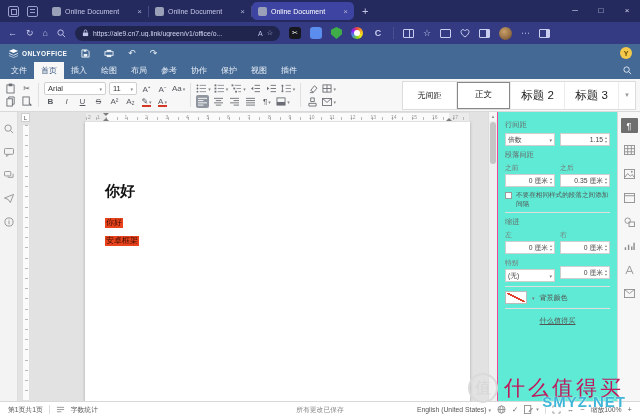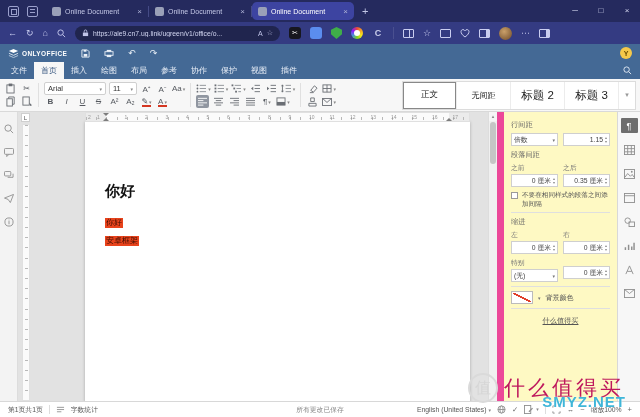--- a/index.html
+++ b/index.html
@@ -91,21 +91,21 @@
   .vruler .ticks{position:absolute;top:0;bottom:0;right:1px;width:3px;background:repeating-linear-gradient(to bottom,#b9b9b9 0 1px,transparent 1px 10.2px)}
   .page{position:absolute;left:67px;top:10px;width:385px;bottom:-2px;background:#fff;box-shadow:0 0 3px rgba(0,0,0,.25)}
   .doc-heading{position:absolute;left:20px;top:60px;font-size:15px;font-weight:bold;color:#111}
   .hl{position:absolute;left:20px;font-size:8px;line-height:10px;padding:0 1px;background:#e8431c;color:#3f0d00}
   .hl.l1{top:96px}.hl.l2{top:114px}
   .scrollbar{position:absolute;right:0;top:0;width:9px;bottom:0;background:#f0f0f0;border-left:1px solid #ddd}
   .sb-up{height:9px;font-size:5px;color:#888;text-align:center;line-height:9px;background:#f6f6f6}
   .sb-thumb{position:absolute;top:10px;left:1px;width:6px;height:42px;background:#c5c5c5;border-radius:3px}
 
   
-  .sidepanel{width:120px;background:#fef9c3;border-left:7px solid #ec4899;padding:5px 7px;font-size:7px;color:#555;overflow:hidden}
+  .sidepanel{width:120px;background:#5eead4;border-left:1px solid #ec4899;padding:5px 7px;font-size:7px;color:#555;overflow:hidden}
   .sp-title{font-size:7.2px;color:#666;margin:3px 0 3px}
   .sp-row{display:flex;gap:5px;margin-bottom:4px}
   .sp-col{flex:1;min-width:0}
   .sp-lab{font-size:6.8px;color:#777;margin-bottom:1px}
   .f2{background:#fff;border:1px solid #cfcfcf;height:13px;display:flex;align-items:center;justify-content:space-between;padding:0 2px;font-size:6.8px;color:#444}
   .f2 .val{white-space:nowrap}
   .f2 .valr{flex:1;text-align:right;margin-right:2px;white-space:nowrap}
   .spinner{display:flex;flex-direction:column;font-size:4px;line-height:4px;color:#888;flex:none}
   .spinner::before{content:"▴"}.spinner::after{content:"▾"}
   .car2{font-size:5px;color:#777;flex:none}
@@ -418,22 +418,22 @@
         <span class="ibtn dd">
           <svg width="10" height="8" viewBox="0 0 11 9">
               <rect x="0.5" y="0.5" width="10" height="8" stroke="#6a6e74" fill="none"></rect>
               <path d="M0.5 0.5L5.5 5l5-4.5" stroke="#6a6e74" fill="none"></path>
             </svg>
         </span>
       </div>
     </div>
 
     <div class="gallery">
+      <div class="gcell s1">无间距</div>
       <div class="gcell s0">正文</div>
-      <div class="gcell s1">无间距</div>
       <div class="gcell h">标题 2</div>
       <div class="gcell h">标题 3</div>
       <div class="gmore">▾</div>
     </div>
   </div>
 
   <div class="workspace">
 
     <div class="leftstrip">
       <span>

